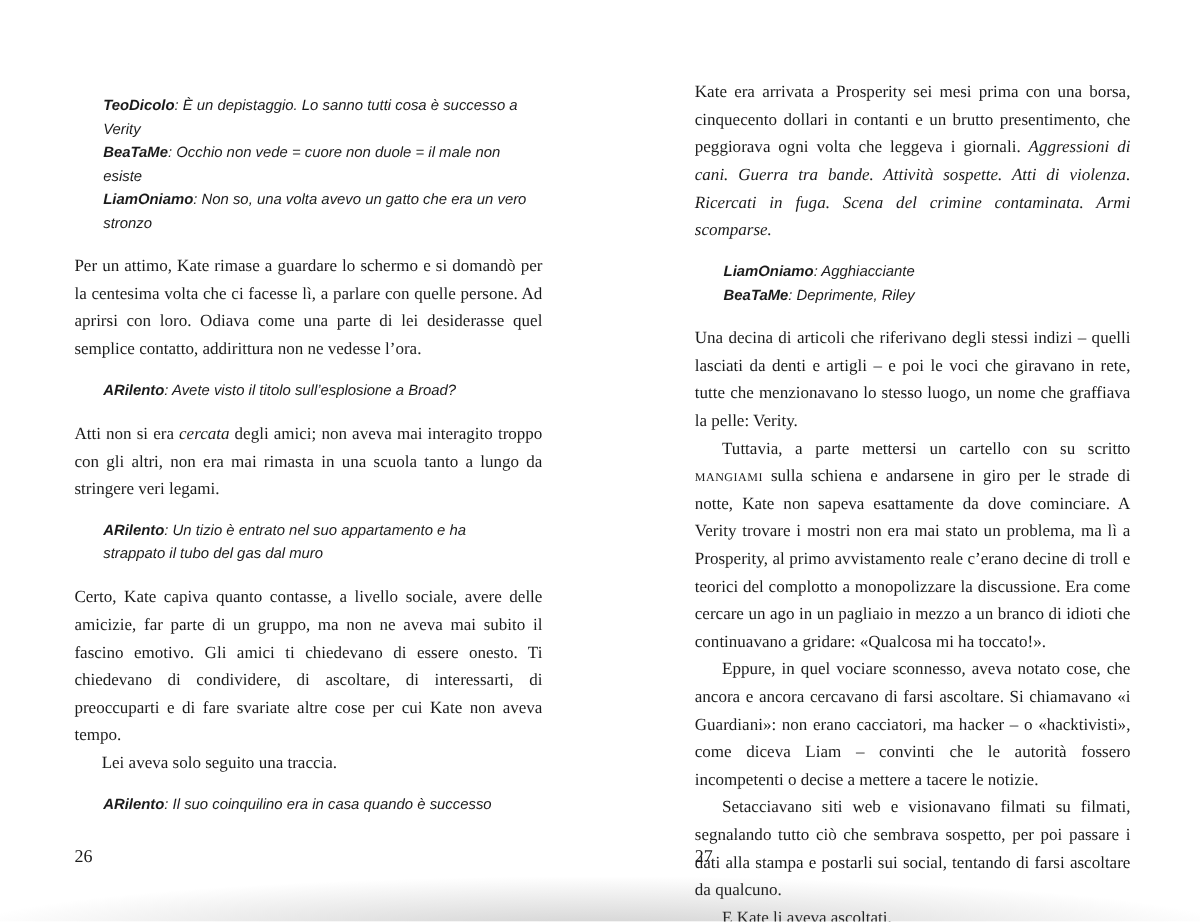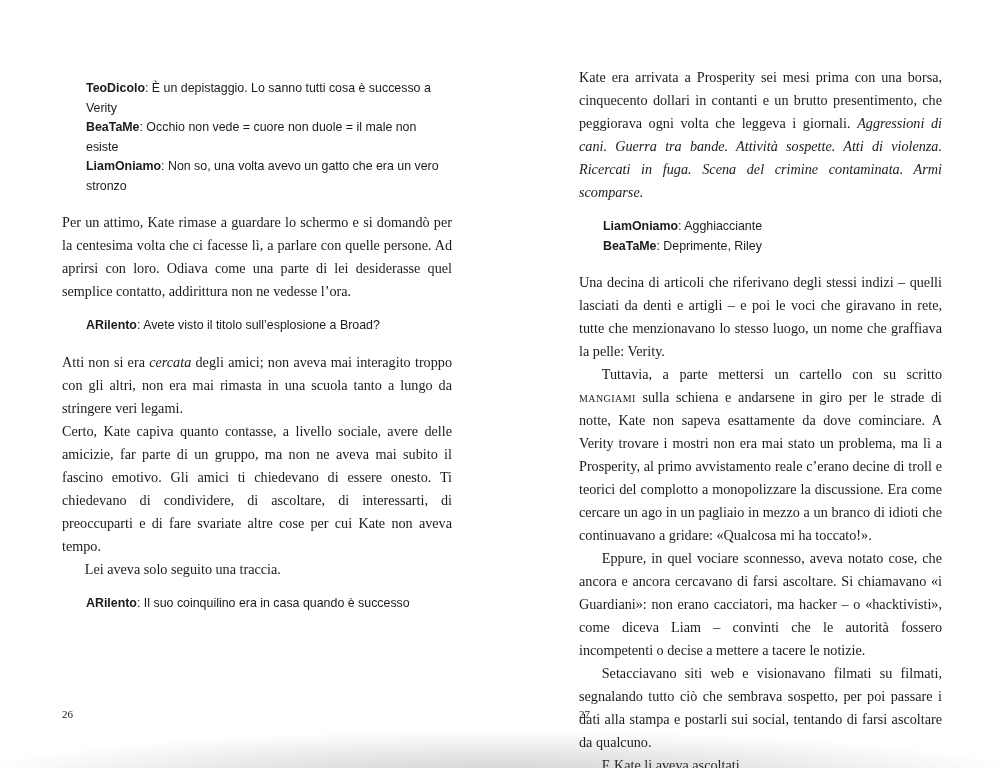--- a/index.html
+++ b/index.html
@@ -27,27 +27,27 @@
   .it { font-style:italic; }
   .sc { font-variant:small-caps; letter-spacing:0.03em; }
 
   .chat {
     margin:13px 12px 15px 24px;
     font-family:"Liberation Sans", sans-serif;
     font-size:12.4px;
     line-height:19.5px;
     text-align:left;
   }
-  .chat-msg { margin:0; }
+  .chat-msg { margin:0;font-style:italic; }
   .chat-msg b { font-weight:bold; }
 
   .pagenum {
     position:absolute;
     top:706px;
-    font-size:11px;
+    font-size:15px;
     line-height:16px;
     color:#1b1b1b;
   }
   .pagenum-left  { left:62px; }
   .pagenum-right { left:579px; width:363px; text-align:left; }
 
   .scan-shadow {
     position:absolute;
     left:0; right:0; bottom:0;
     height:42px;
@@ -65,20 +65,23 @@
       <div class="chat">
         <p class="chat-msg"><b>TeoDicolo</b>: È un depistaggio. Lo sanno tutti cosa è successo a Verity</p>
         <p class="chat-msg"><b>BeaTaMe</b>: Occhio non vede = cuore non duole = il male non esiste</p>
         <p class="chat-msg"><b>LiamOniamo</b>: Non so, una volta avevo un gatto che era un vero stronzo</p>
       </div>
       <p class="para"><span>Per un attimo, Kate rimase a guardare lo schermo e si domandò per la centesima volta che ci facesse lì, a parlare con quelle persone. Ad aprirsi con loro. Odiava come una parte di lei desiderasse quel semplice contatto, addirittura non ne vedesse l’ora.</span></p>
       <div class="chat">
         <p class="chat-msg"><b>ARilento</b>: Avete visto il titolo sull’esplosione a Broad?</p>
       </div>
       <p class="para"><span>Atti non si era </span><span class="it">cercata</span><span> degli amici; non aveva mai interagito troppo con gli altri, non era mai rimasta in una scuola tanto a lungo da stringere veri legami.</span></p>
+      <div class="chat">
+        <p class="chat-msg"><b>ARilento</b>: Un tizio è entrato nel suo appartamento e ha strappato il tubo del gas dal muro</p>
+      </div>
       <p class="para"><span>Certo, Kate capiva quanto contasse, a livello sociale, avere delle amicizie, far parte di un gruppo, ma non ne aveva mai subito il fascino emotivo. Gli amici ti chiedevano di essere onesto. Ti chiedevano di condividere, di ascoltare, di interessarti, di preoccuparti e di fare svariate altre cose per cui Kate non aveva tempo.</span></p>
       <p class="para indent"><span>Lei aveva solo seguito una traccia.</span></p>
       <div class="chat">
         <p class="chat-msg"><b>ARilento</b>: Il suo coinquilino era in casa quando è successo</p>
       </div>
     </section>
 
   <section class="page page-right">
       <p class="para"><span>Kate era arrivata a Prosperity sei mesi prima con una borsa, cinquecento dollari in contanti e un brutto presentimento, che peggiorava ogni volta che leggeva i giornali. </span><span class="it">Aggressioni di cani. Guerra tra bande. Attività sospette. Atti di violenza. Ricercati in fuga. Scena del crimine contaminata. Armi scomparse.</span></p>
       <div class="chat">

